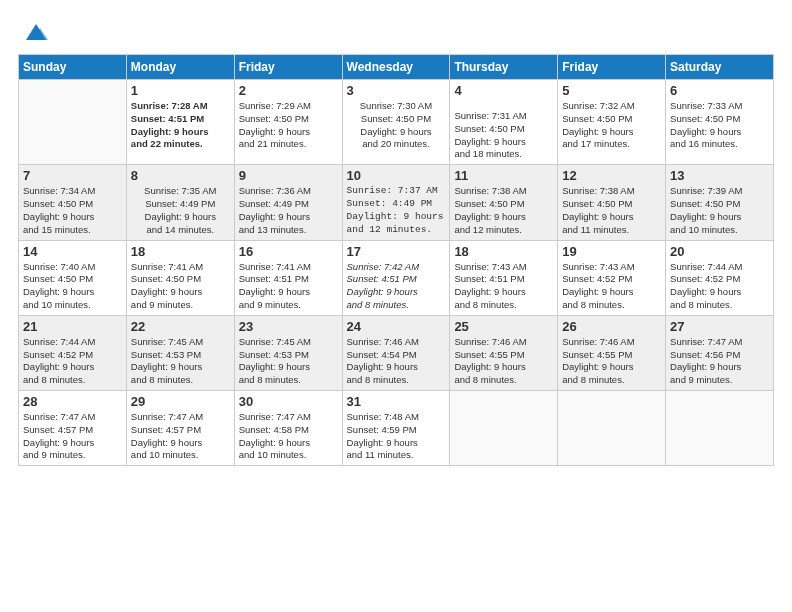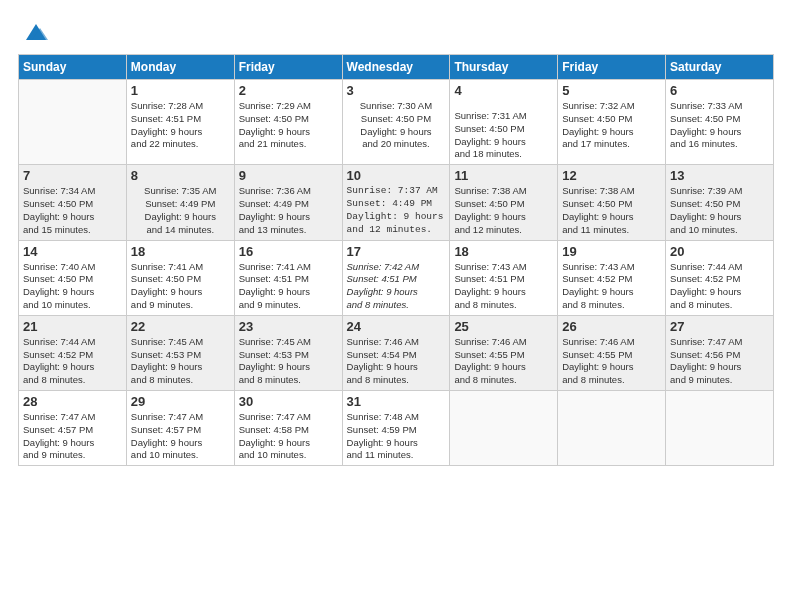--- a/index.html
+++ b/index.html
@@ -139,21 +139,21 @@
           <th>Thursday</th>
           <th>Friday</th>
           <th>Saturday</th>
         </tr>
     </thead>
     <tbody id="calendar-body">
     <tr class="row-light">
           <td class="empty"></td>
           <td>
             <span class="day-number">1</span>
-            <div class="day-info" style="white-space: pre-line;">Sunrise: 7:28 AM
+            <div class="day-info" style="white-space: pre-line; font-weight: bold;">Sunrise: 7:28 AM
 Sunset: 4:51 PM
 Daylight: 9 hours
 and 22 minutes.</div>
           </td>
           <td>
             <span class="day-number">2</span>
             <div class="day-info" style="white-space: pre-line;">Sunrise: 7:29 AM
 Sunset: 4:50 PM
 Daylight: 9 hours
 and 21 minutes.</div>

